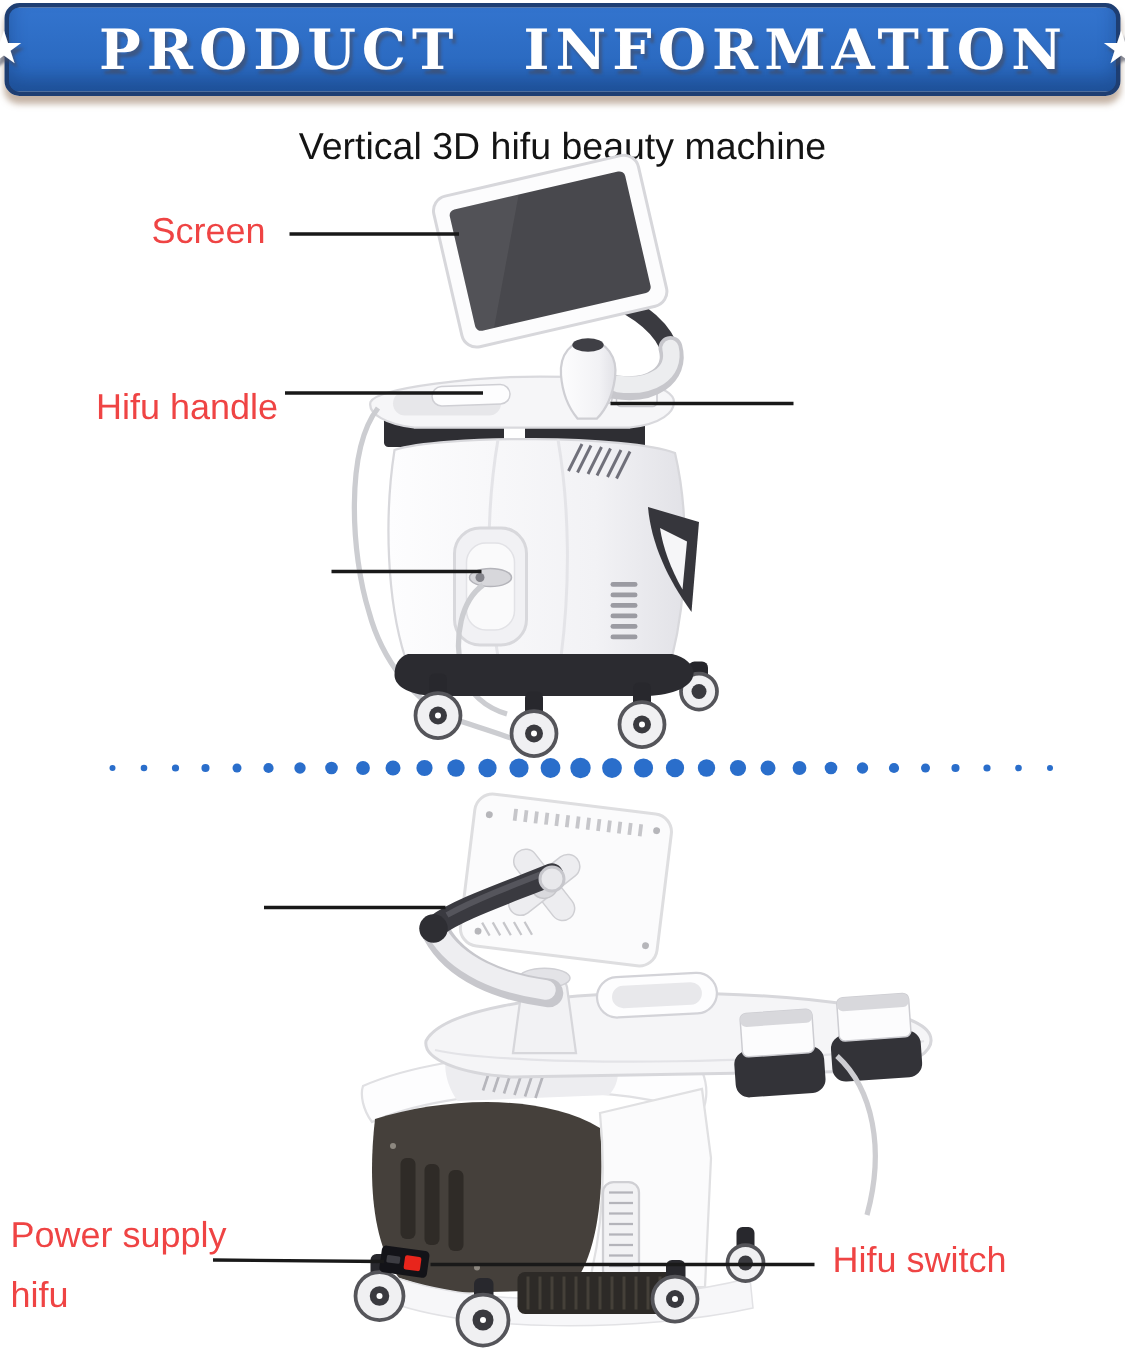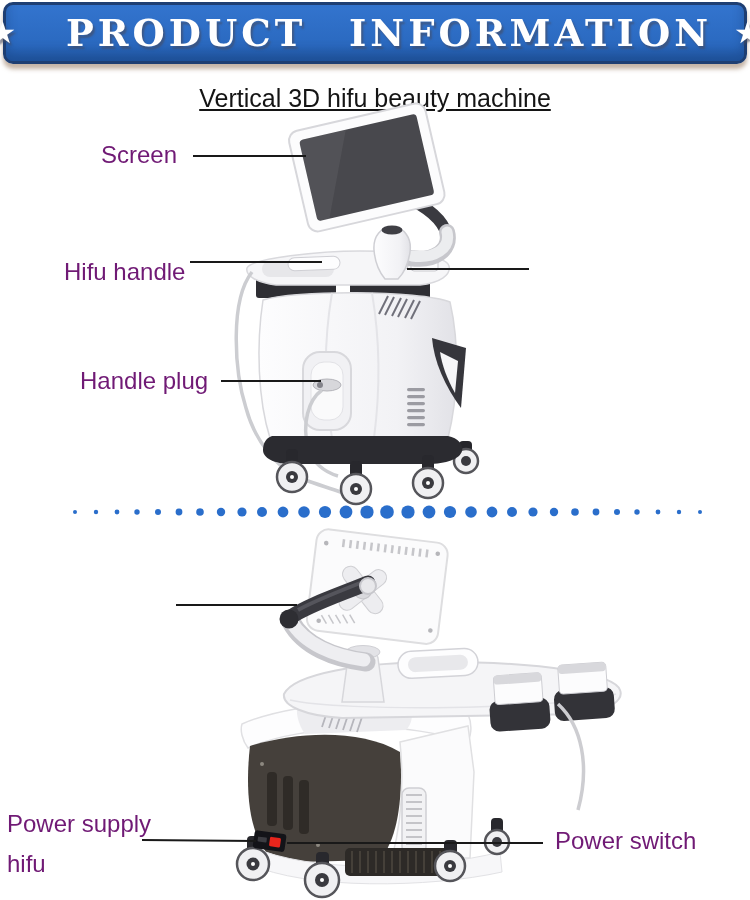--- a/index.html
+++ b/index.html
@@ -8,22 +8,22 @@
   .banner{position:absolute;left:3px;top:2px;width:738px;height:56px;
           background:linear-gradient(#3374ce,#2765ba);
           border:3px solid #1e3e72;border-radius:10px;
           display:flex;align-items:center;justify-content:center;gap:22px;
           box-shadow:0 5px 4px rgba(140,105,78,.5), inset 0 -9px 12px rgba(8,24,60,.28);}
   .banner-title{font-family:"DejaVu Serif","Liberation Serif",serif;font-weight:bold;
           font-size:37px;color:#ffffff;letter-spacing:4px;word-spacing:26px;
           text-shadow:2px 3px 2px rgba(70,75,95,.6);white-space:nowrap;margin-left:28px;}
   .star{color:#ffffff;font-size:30px;line-height:1;text-shadow:2px 3px 2px rgba(70,75,95,.6);}
   .subtitle{position:absolute;top:84px;left:0;width:100%;text-align:center;
-          font-size:25px;color:#141414;text-decoration:underline;}
-  .label{position:absolute;font-size:24px;color:#701a75;white-space:nowrap;}
+          font-size:25px;color:#141414;}
+  .label{position:absolute;font-size:24px;color:#ef4444;white-space:nowrap;}
   .art{position:absolute;left:0;top:0;}
 </style>
 </head>
 <body>
 
 <div class="canvas">
 
   <div class="banner">
     <span class="star">★</span>
     <span class="banner-title">PRODUCT INFORMATION</span>
@@ -327,17 +327,16 @@
       <line x1="407" y1="269" x2="529" y2="269"></line>
       <line x1="221" y1="381" x2="321" y2="381"></line>
       <line x1="176" y1="605" x2="297" y2="605"></line>
       <line x1="142" y1="840" x2="256" y2="841"></line>
       <line x1="287" y1="843" x2="543" y2="843"></line>
     </g>
   </svg>
 
   <div class="label" style="left:101px;top:141px">Screen</div>
   <div class="label" style="left:64px;top:258px">Hifu handle</div>
-  <div class="label" style="left:80px;top:367px">Handle plug</div>
   <div class="label" style="left:7px;top:810px">Power supply</div>
   <div class="label" style="left:7px;top:850px">hifu</div>
-  <div class="label" style="left:555px;top:827px">Power switch</div>
+  <div class="label" style="left:555px;top:827px">Hifu switch</div>
 </div>
 
 </body></html>

